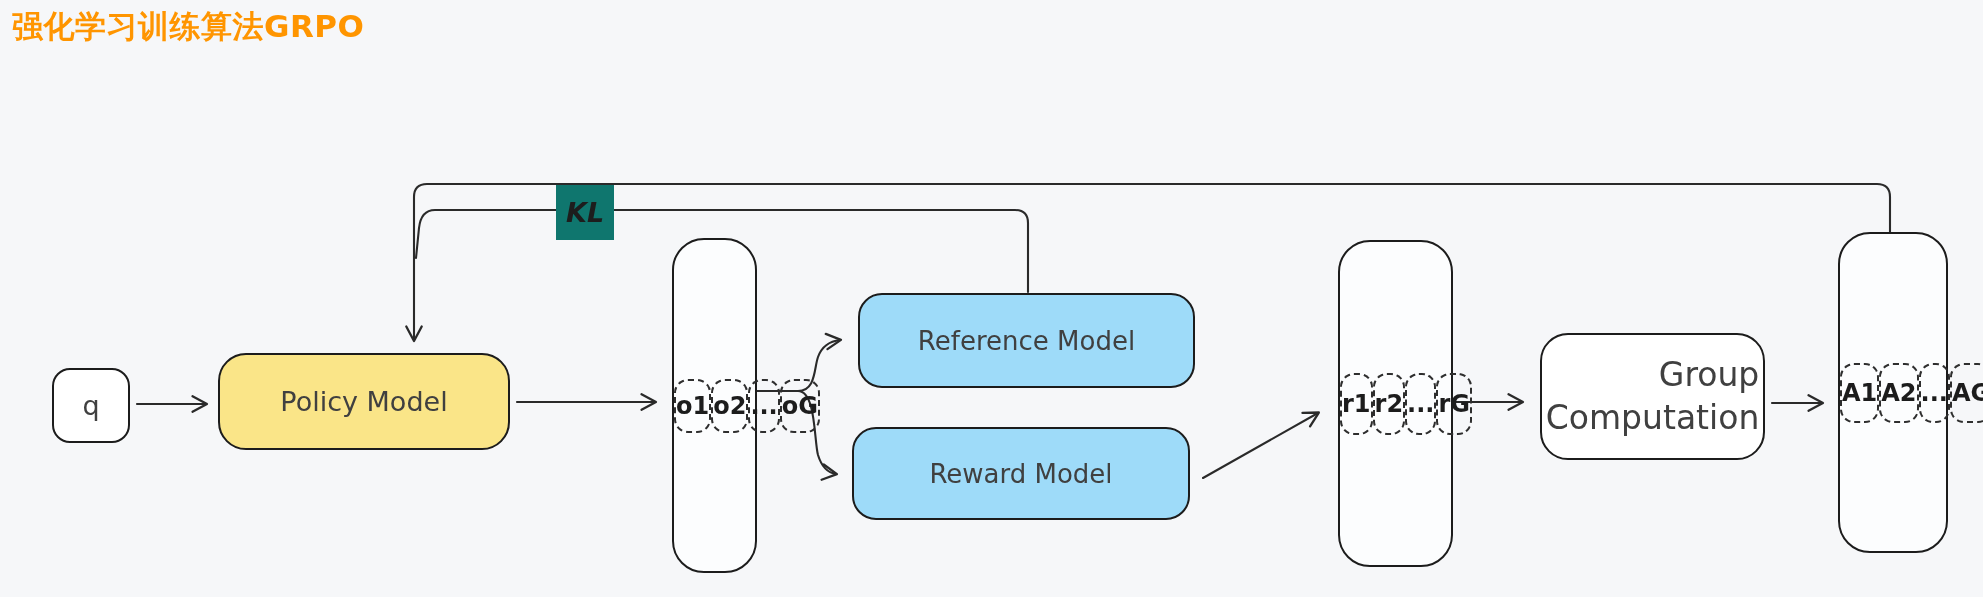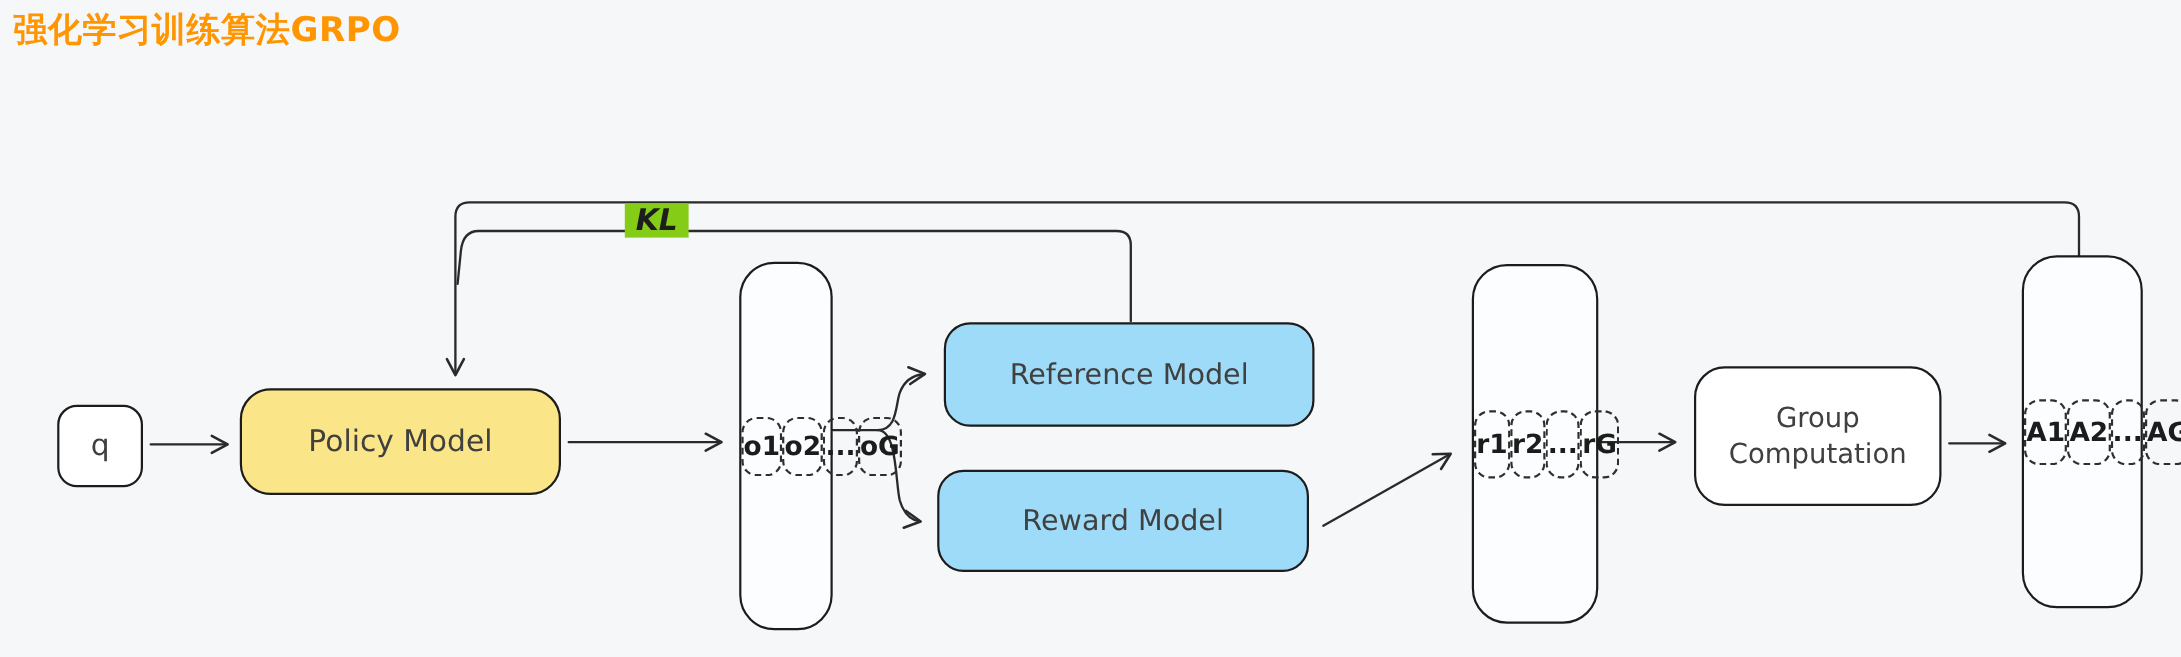--- a/index.html
+++ b/index.html
@@ -52,22 +52,22 @@
     border-radius:24px; font-size:26px;
     background:#9edbf9;
   }
   #node-reward{
     left:852px; top:427px; width:338px; height:93px;
     border-radius:24px; font-size:26px;
     background:#9edbf9;
   }
   #node-group{
     left:1540px; top:333px; width:225px; height:127px;
-    border-radius:28px; font-size:25px;
-    text-align:center; line-height:1.3;
+    border-radius:28px; font-size:33px;
+    text-align:right; line-height:1.3;
     padding:0 28px;
   }
   .col{
     position:absolute;
     background:#fcfdfe;
     border:2.6px solid #1c1c1c;
     border-radius:32px;
     box-sizing:border-box;
     display:flex;
     flex-direction:row;
@@ -87,27 +87,27 @@
     justify-content:center;
     font-size:24px;
     font-weight:600;
     color:#1c1c1c;
   }
   #col-outputs .col-item{ width:54px; height:54px; }
   #col-rewards .col-item{ width:66px; height:62px; }
   #col-advantages .col-item{ width:70px; height:60px; }
   #kl-label{
     position:absolute;
-    left:568px; top:185px;
+    left:556px; top:185px;
     font-size:27px;
     font-style:italic;
     font-weight:700;
     color:#1d1d1d;
-    background:#84cc16;
-    padding:0 10px;
+    background:#0f766e;
+    padding:12px 10px;
   }
 </style>
 </head>
 <body>
 
 <div id="canvas">
 
   <div id="diagram-title">强化学习训练算法GRPO</div>
 
   <svg id="edges" viewBox="0 0 1983 597" xmlns="http://www.w3.org/2000/svg">

